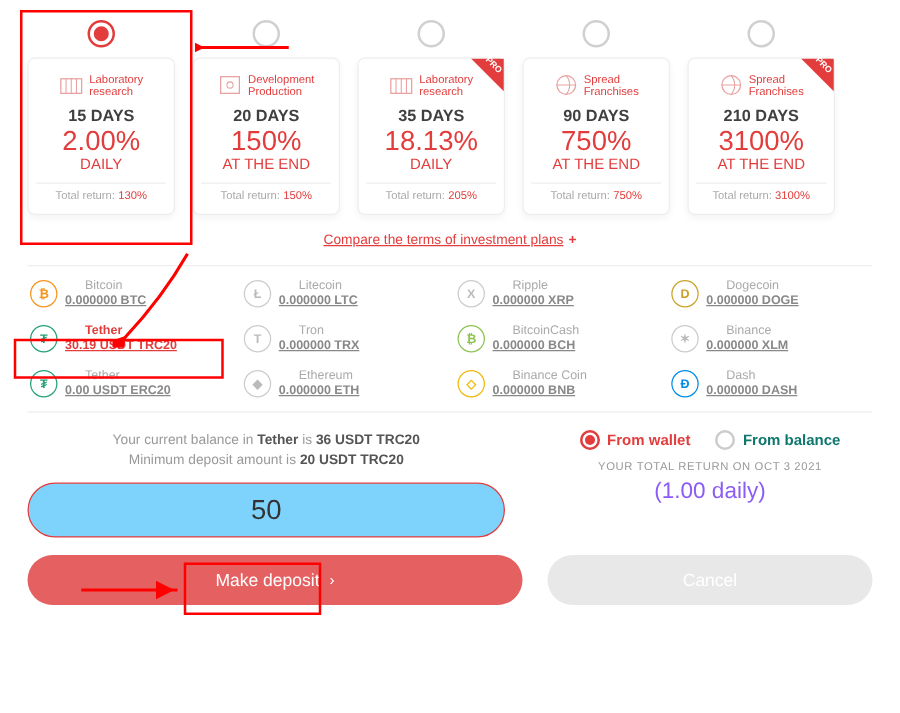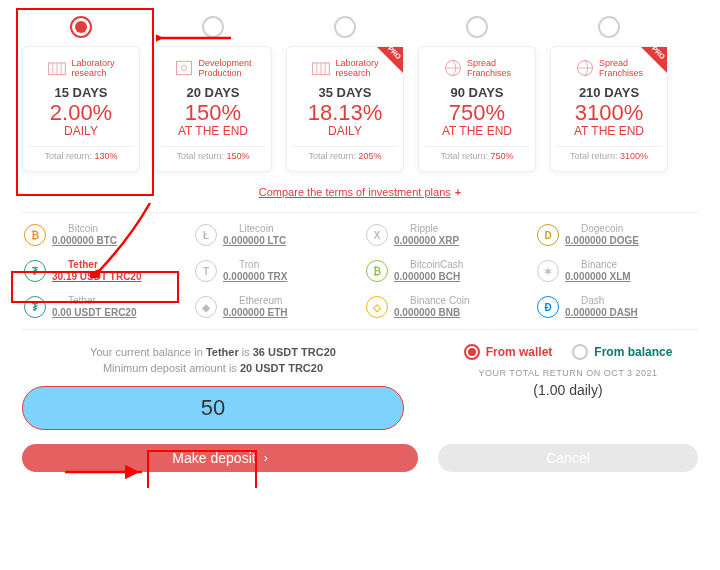--- a/index.html
+++ b/index.html
@@ -61,24 +61,24 @@
   .source-row{display:flex;gap:20px;justify-content:center;margin-bottom:8px;}
   .source{display:flex;align-items:center;gap:6px;font-size:12px;font-weight:600;cursor:pointer;}
   .radio{width:16px;height:16px;border-radius:50%;border:2px solid #ccc;position:relative;}
   .source.active{color:#e33c3c;}
   .source.active .radio{border-color:#e33c3c;}
   .source.active .radio::after{content:"";position:absolute;inset:2px;background:#e33c3c;border-radius:50%;}
   .source.disabled{color:#0f766e;}
 
   .return-label{font-size:9px;color:#999;letter-spacing:0.5px;margin-bottom:4px;}
   .return-val{font-size:20px;color:#333;font-weight:500;}
-  .return-daily{font-size:14px;color:#404040;}
+  .return-daily{font-size:18px;color:#8b5cf6;}
 
   .btn-row{display:flex;gap:20px;margin-top:14px;}
-  .btn{flex:1;height:28px;border-radius:20px;border:none;display:flex;align-items:center;justify-content:center;font-size:14px;font-weight:500;cursor:pointer;}
+  .btn{flex:1;height:40px;border-radius:20px;border:none;display:flex;align-items:center;justify-content:center;font-size:14px;font-weight:500;cursor:pointer;}
   .btn-deposit{background:#e56060;color:#fff;}
   .btn-deposit .chev{margin-left:8px;font-size:12px;}
   .btn-cancel{background:#e8e8e8;color:#fff;width:260px;flex:0 0 260px;}
   .redbox{border:2.5px solid #ff0000;position:absolute;pointer-events:none;}
   svg.arrow{position:absolute;pointer-events:none;}
   .root{position:relative;width:720px;}
 </style>
 </head>
 <body>
 

